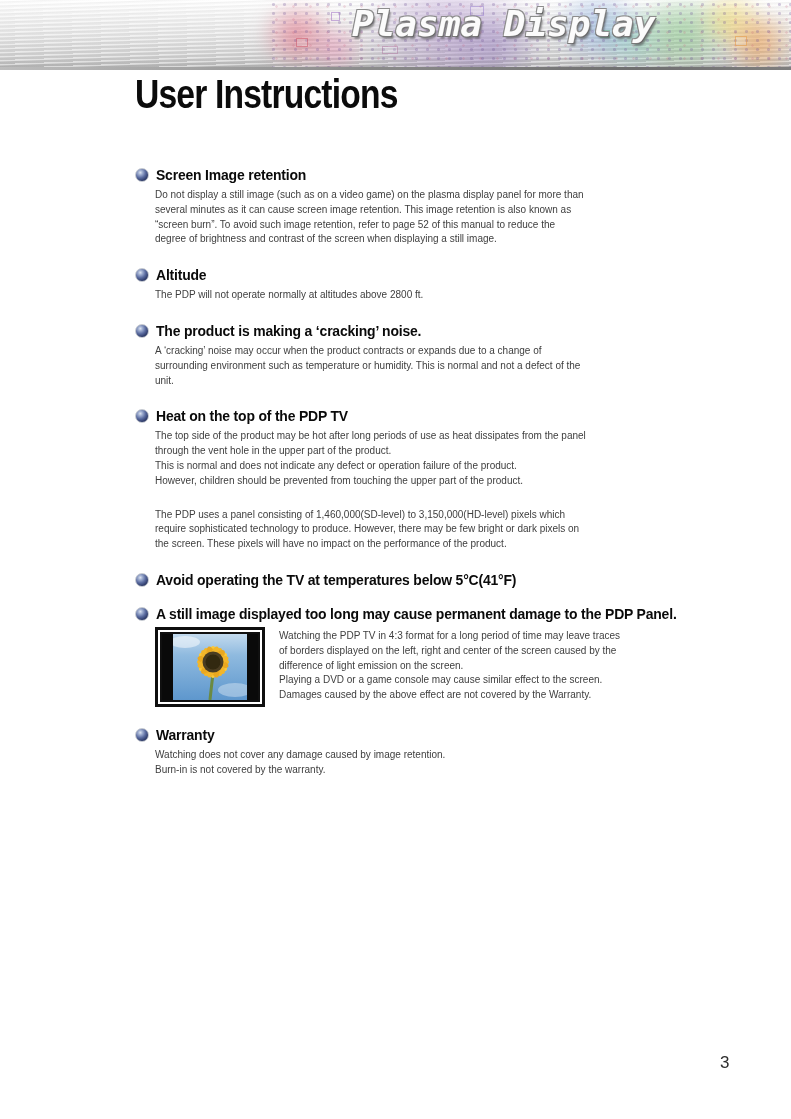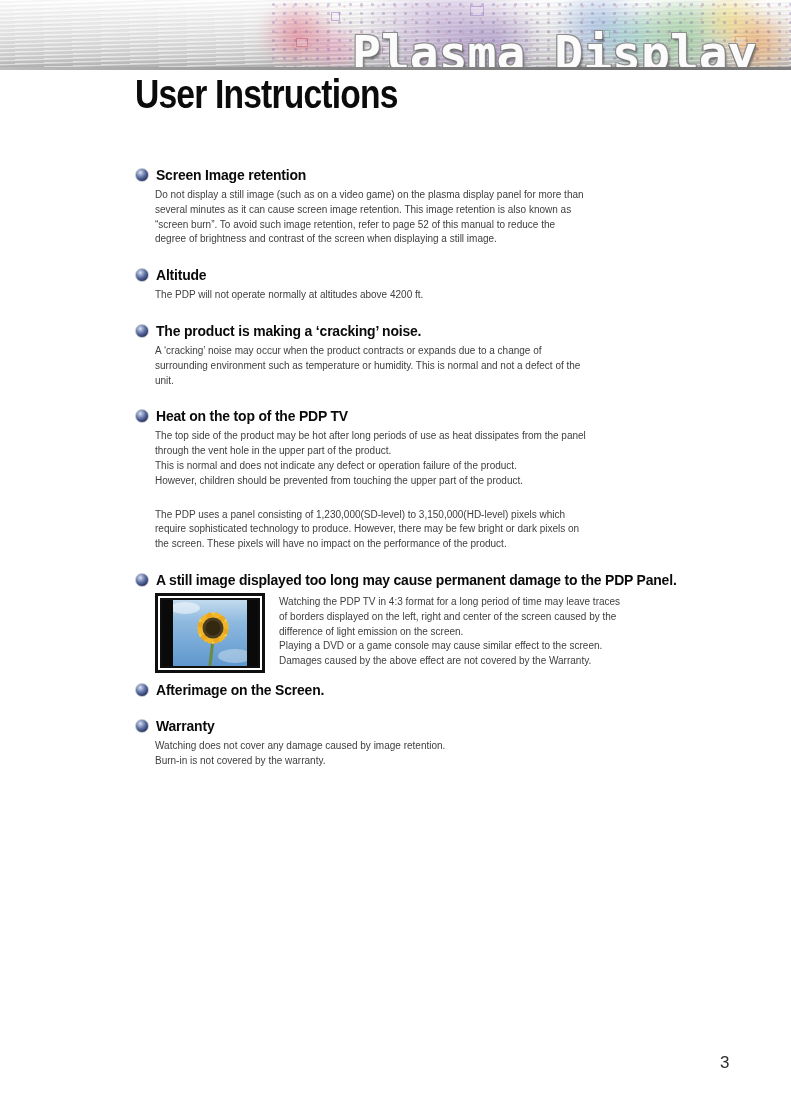--- a/index.html
+++ b/index.html
@@ -50,32 +50,33 @@
   .chip.c2 { left: 331px; top: 12px; width:  9px; height:  9px; border: 1px solid rgba(150,100,190,0.5); }
   .chip.c3 { left: 470px; top:  6px; width: 14px; height: 10px; border: 1px solid rgba(140,110,200,0.45); }
   .chip.c4 { left: 600px; top: 30px; width: 10px; height:  8px; border: 1px solid rgba(90,170,120,0.5); }
   .chip.c5 { left: 735px; top: 36px; width: 12px; height: 10px; border: 1px solid rgba(230,150,60,0.55); }
   .chip.c6 { left: 382px; top: 46px; width: 16px; height:  8px; border: 1px solid rgba(160,90,140,0.4); }
   .band-edge {
     position: absolute; left: 0; bottom: 0; width: 100%; height: 3px;
     background: linear-gradient(90deg, #bdbdbd, #8d8d8d 45%, #6f6f6f 80%, #7e7e7e);
   }
   .logo {
-    position: absolute; left: 352px; top: 29px;
+    position: absolute; left: 352px; top: 6px;
     font-family: "DejaVu Sans Mono", monospace;
     font-weight: 700;
-    font-size: 48px;
+    font-size: 36px;
     line-height: 1;
     color: #fbfbfb;
     letter-spacing: 0px;
     text-shadow:
       -1px -1px 0 #8d8d8d, 1px -1px 0 #8d8d8d,
       -1px  1px 0 #7a7a7a, 1px  1px 0 #6a6a6a,
        2px  3px 2px rgba(70,70,70,0.55);
     white-space: nowrap;
+    font-style: italic;
   }
 
   
   .page-title {
     position: absolute; left: 135px; top: 71px; margin: 0;
     font-size: 41px; font-weight: 700; color: #0b0b0b;
     letter-spacing: -1px;
     transform: scaleX(0.82); transform-origin: left top;
     white-space: nowrap;
   }
@@ -175,21 +176,21 @@
 several minutes as it can cause screen image retention. This image retention is also known as
 “screen burn”. To avoid such image retention, refer to page 52 of this manual to reduce the
 degree of brightness and contrast of the screen when displaying a still image.</div>
     </section>
 
     <section>
       <div class="sec-head">
         <span class="bullet"></span>
         <h2 class="sec-title">Altitude</h2>
       </div>
-      <div class="sec-body">The PDP will not operate normally at altitudes above 4200 ft.</div>
+      <div class="sec-body">The PDP will not operate normally at altitudes above 2800 ft.</div>
     </section>
 
     <section>
       <div class="sec-head">
         <span class="bullet"></span>
         <h2 class="sec-title">The product is making a ‘cracking’ noise.</h2>
       </div>
       <div class="sec-body">A ‘cracking’ noise may occur when the product contracts or expands due to a change of
 surrounding environment such as temperature or humidity. This is normal and not a defect of the
 unit.</div>
@@ -200,25 +201,31 @@
         <span class="bullet"></span>
         <h2 class="sec-title">Heat on the top of the PDP TV</h2>
       </div>
       <div class="sec-body">The top side of the product may be hot after long periods of use as heat dissipates from the panel
 through the vent hole in the upper part of the product.
 This is normal and does not indicate any defect or operation failure of the product.
 However, children should be prevented from touching the upper part of the product.</div>
     </section>
 
     <section>
-      <div class="sec-body">The PDP uses a panel consisting of 1,230,000(SD-level) to 3,150,000(HD-level) pixels which
+      <div class="sec-body">The PDP uses a panel consisting of 1,460,000(SD-level) to 3,150,000(HD-level) pixels which
 require sophisticated technology to produce. However, there may be few bright or dark pixels on
 the screen. These pixels will have no impact on the performance of the product.</div>
     </section>
 
+    <section class="no-body">
+      <div class="sec-head">
+        <span class="bullet"></span>
+        <h2 class="sec-title">Avoid operating the TV at temperatures below 5°C(41°F)</h2>
+      </div>
+    </section>
 
     <section class="tv-section">
       <div class="sec-head">
         <span class="bullet"></span>
         <h2 class="sec-title">A still image displayed too long may cause permanent damage to the PDP Panel.</h2>
       </div>
       <div class="tv-row">
         <div class="tv-frame">
           <div class="tv-screen">
             <svg class="tv-pic" viewBox="0 0 74 66">
@@ -250,24 +257,20 @@
         </div>
         <div class="sec-body">Watching the PDP TV in 4:3 format for a long period of time may leave traces
 of borders displayed on the left, right and center of the screen caused by the
 difference of light emission on the screen.
 Playing a DVD or a game console may cause similar effect to the screen.
 Damages caused by the above effect are not covered by the Warranty.</div>
       </div>
     </section>
 
     <section>
-      <div class="sec-head">
-        <span class="bullet"></span>
-        <h2 class="sec-title">Afterimage on the Screen.</h2>
-      </div>
     </section>
 
     <section>
       <div class="sec-head">
         <span class="bullet"></span>
         <h2 class="sec-title">Warranty</h2>
       </div>
       <div class="sec-body">Watching does not cover any damage caused by image retention.
 Burn-in is not covered by the warranty.</div>
     </section>

